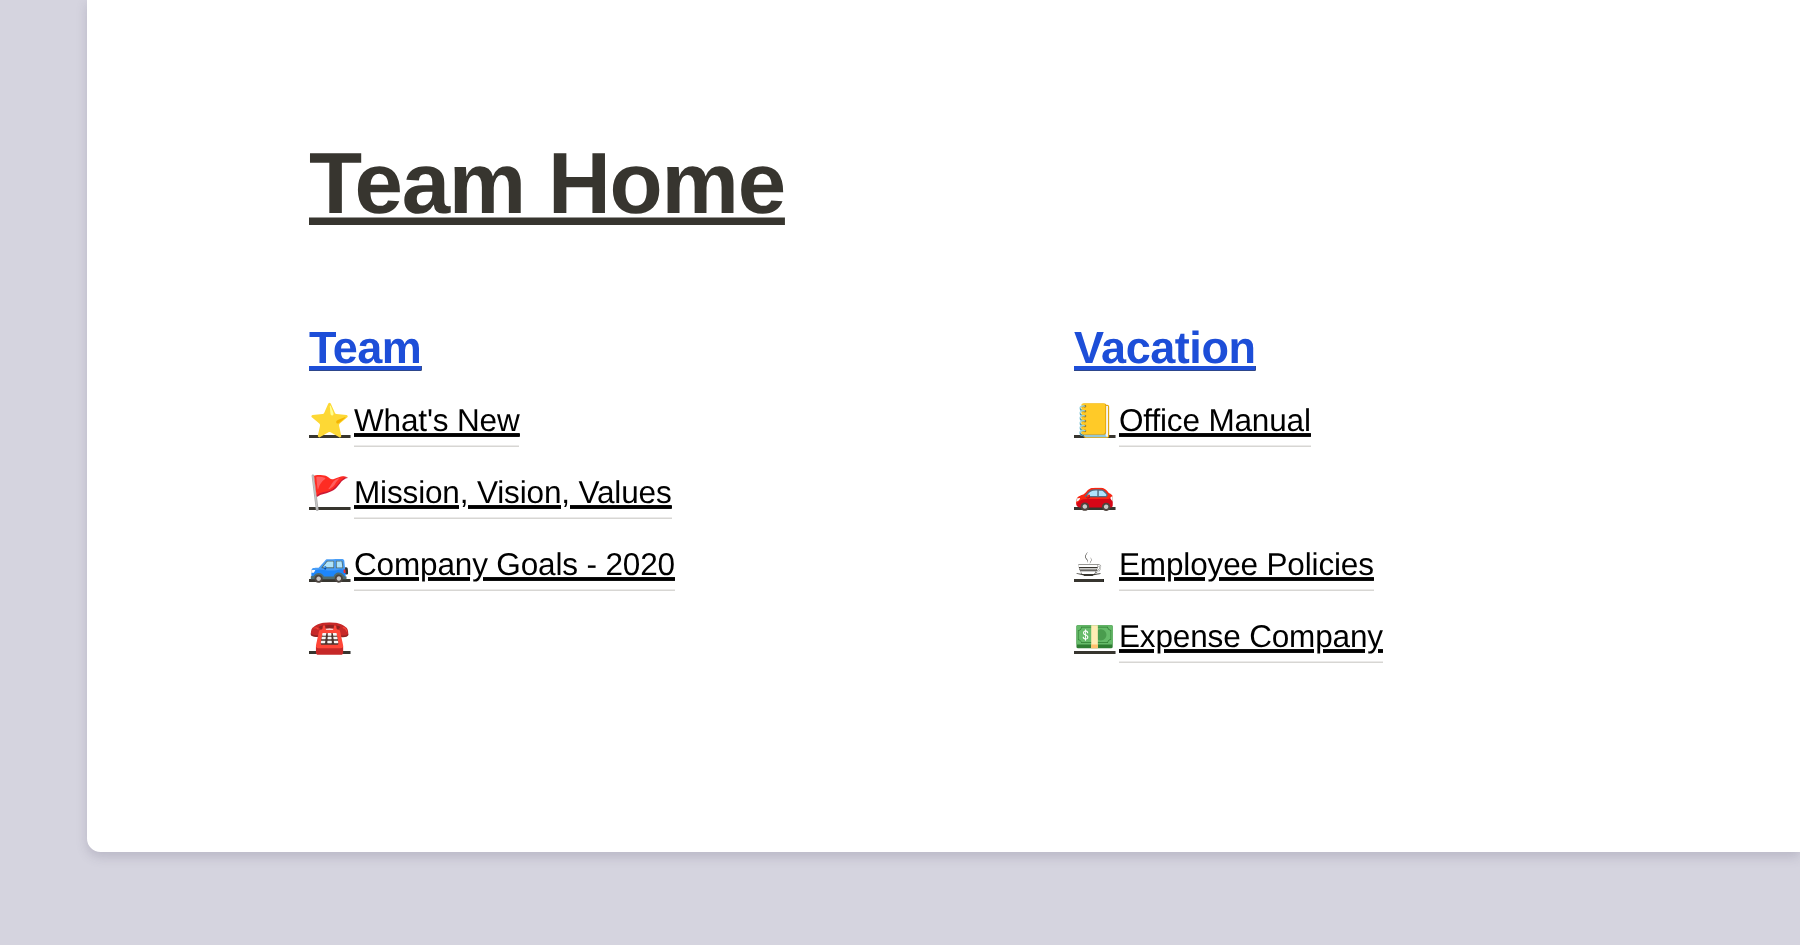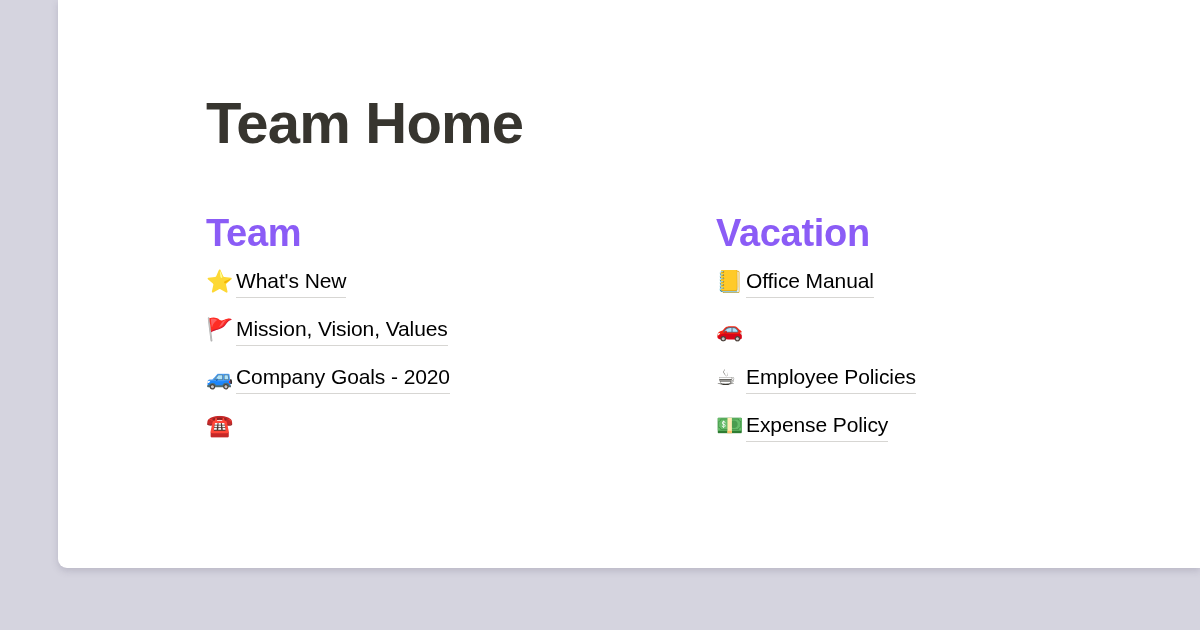--- a/index.html
+++ b/index.html
@@ -1,15 +1,15 @@
 <!DOCTYPE html>
 <html><head>
 <meta charset="utf-8">
 <style>
-  * { box-sizing: border-box; margin: 0; padding: 0; }
+  * { box-sizing: border-box; margin: 0; padding: 0; text-decoration: underline; }
 
   html, body {
     width: 1200px;
     height: 630px;
     overflow: hidden;
   }
 
   body {
     background: #d5d4df;
     font-family: "Liberation Sans", "DejaVu Sans", sans-serif;
@@ -68,25 +68,25 @@
   .column {
     width: 510px;
     flex: 0 0 auto;
   }
 
   .column + .column {
     width: 430px;
   }
 
   .column-heading {
-    font-size: 38px;
+    font-size: 30px;
     line-height: 40px;
     font-weight: 700;
     letter-spacing: -0.3px;
-    color: #8b5cf6;
+    color: #1d4ed8;
     margin: 0 0 12px 0;
     white-space: nowrap;
   }
 
   .link-list {
     list-style: none;
   }
 
   .link-item {
     display: flex;
@@ -161,21 +161,21 @@
             </li>
             <li class="link-item">
               <span class="link-emoji">🚗</span>
             </li>
             <li class="link-item">
               <span class="link-emoji">☕</span>
               <span class="link-text">Employee Policies</span>
             </li>
             <li class="link-item">
               <span class="link-emoji">💵</span>
-              <span class="link-text">Expense Policy</span>
+              <span class="link-text">Expense Company</span>
             </li>
           </ul>
         </div>
 
       </div>
     </div>
   </div>
 
 </div>
 

